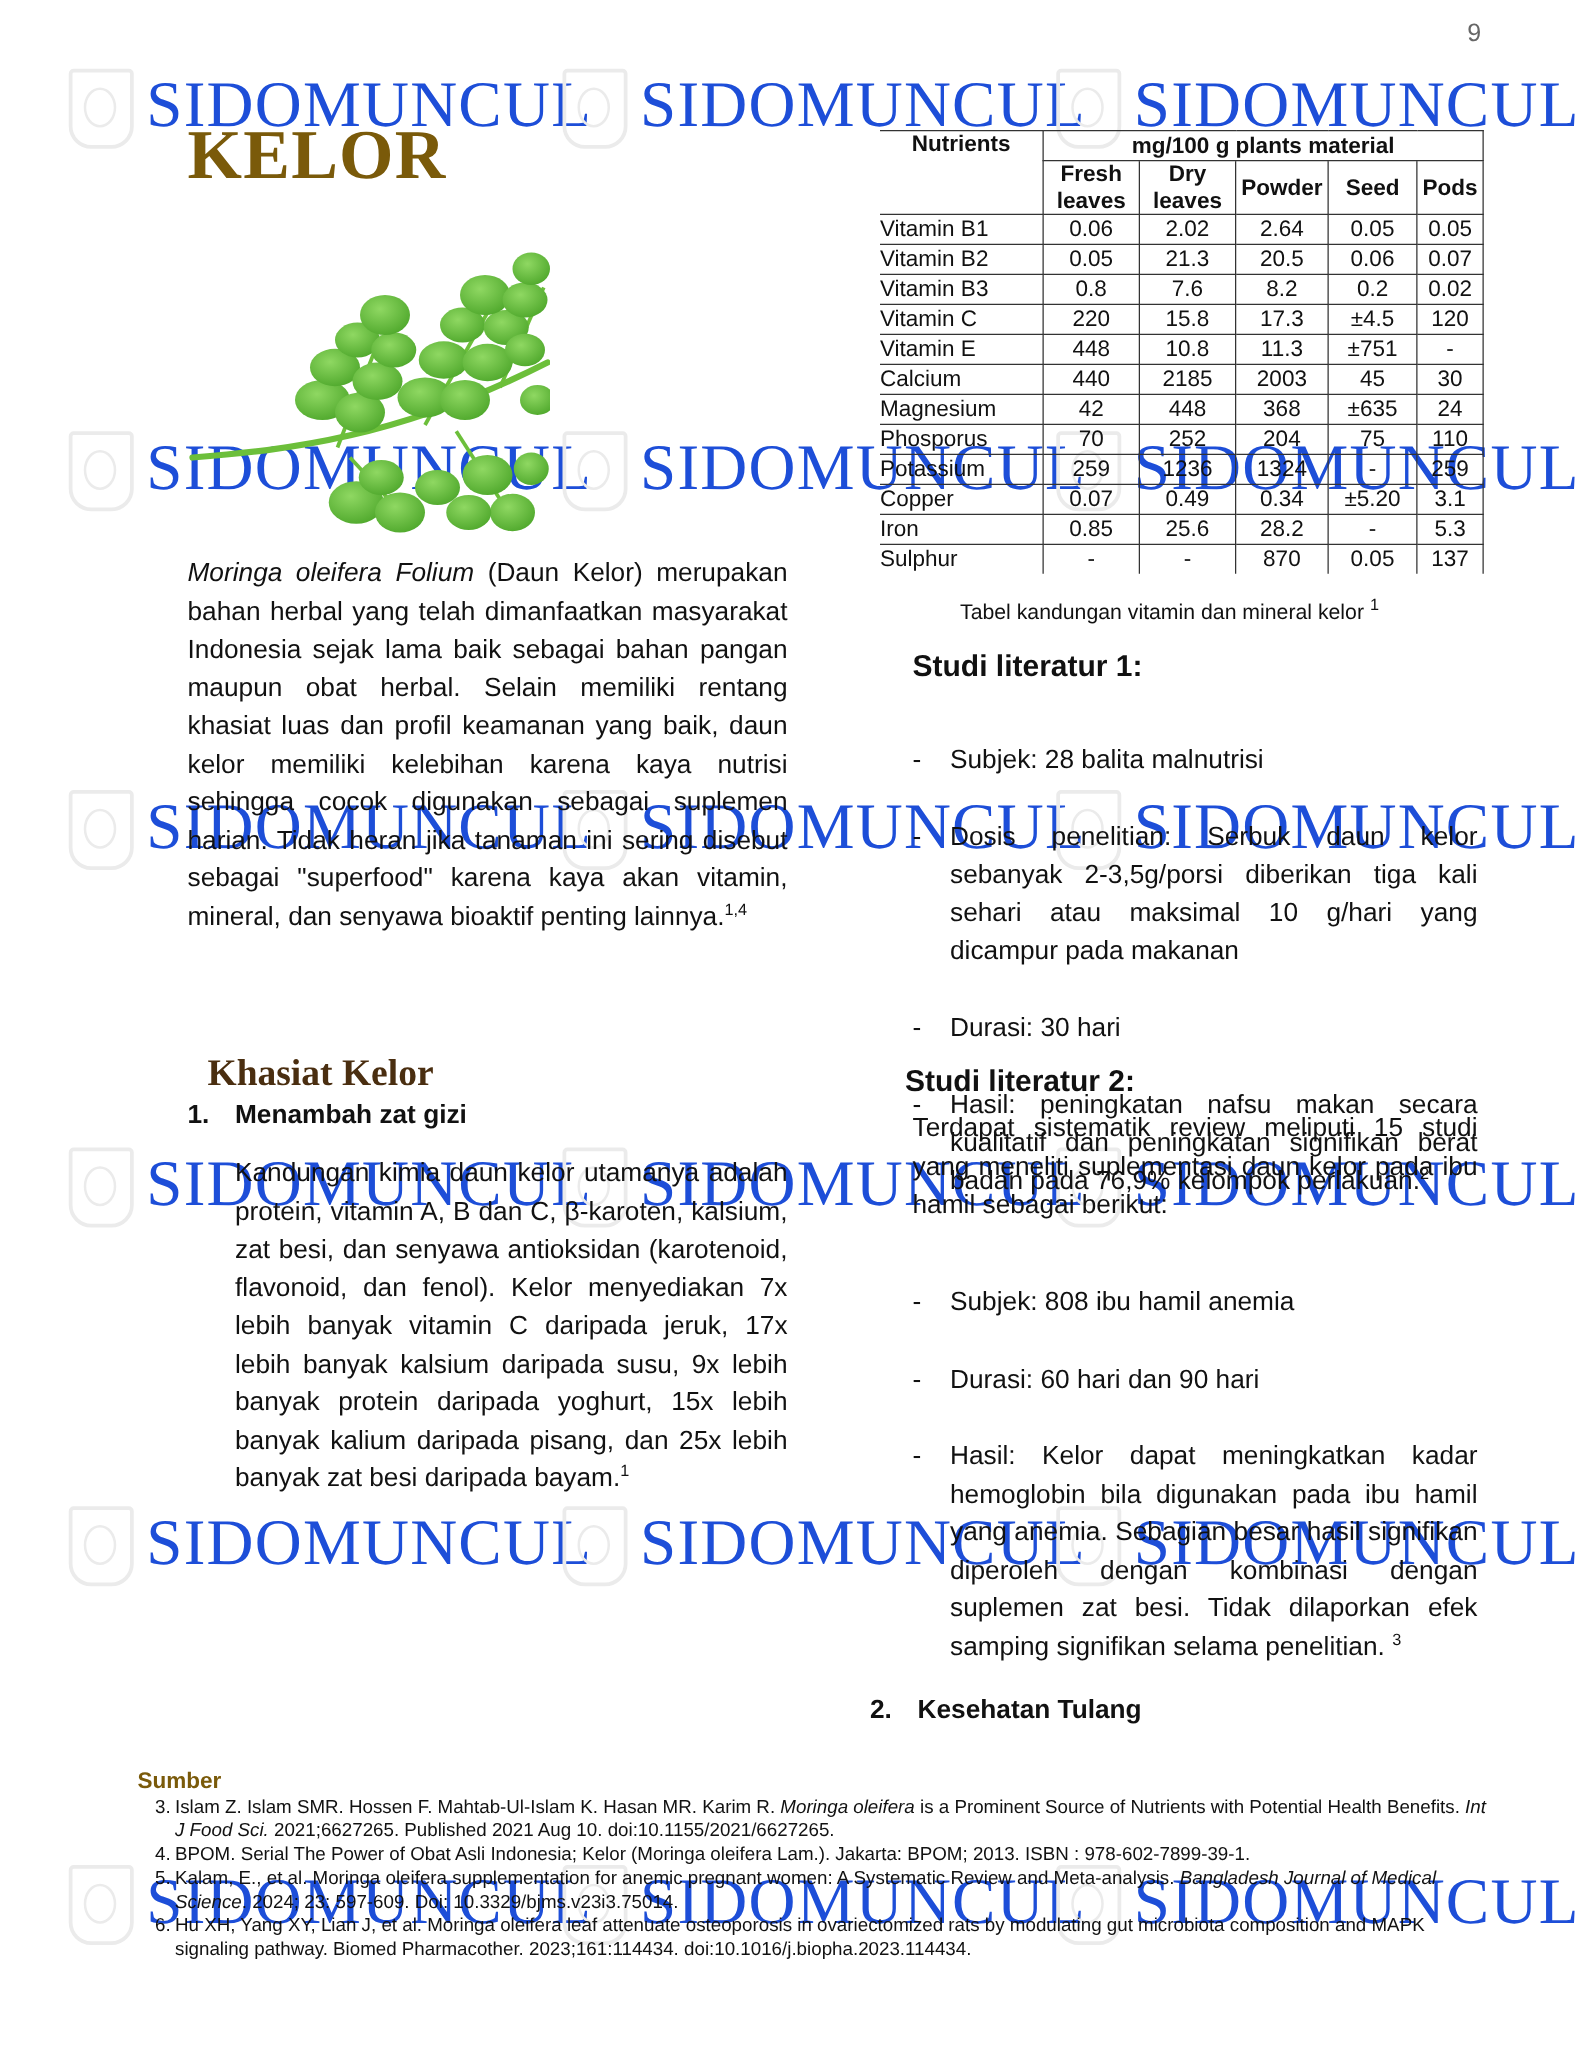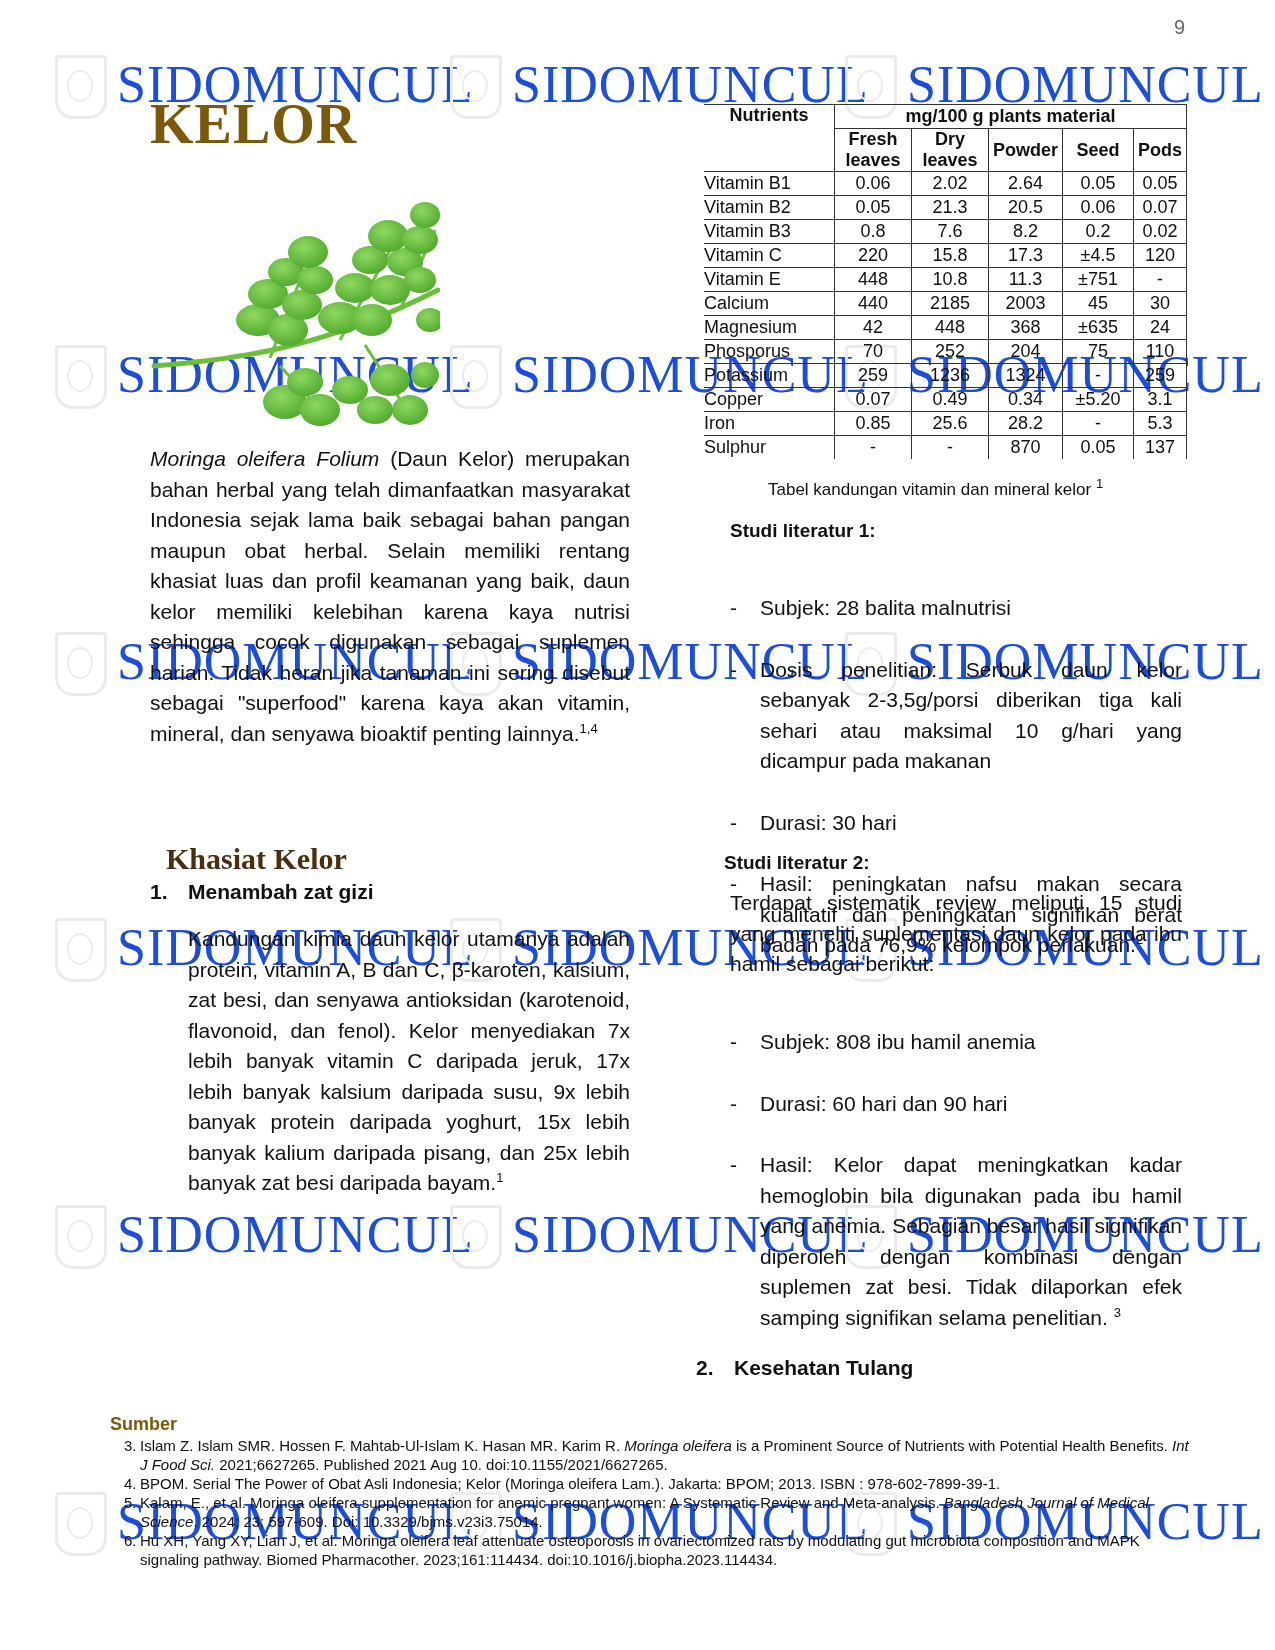--- a/index.html
+++ b/index.html
@@ -18,21 +18,21 @@
   .item-h .num { display:inline-block; width:38px; }
   .item1-body { position:absolute; left:188px; top:924px; width:442px; font-size:21px; line-height:30.5px; text-align:justify; z-index:2; }
   table.nutri { position:absolute; left:704px; top:104px; border-collapse:collapse; font-size:18px; z-index:2; background:transparent; }
   table.nutri th, table.nutri td { border:1.5px solid #333; padding:0 4px; height:23px; }
   table.nutri th { font-weight:bold; text-align:center; }
   table.nutri td { text-align:center; }
   table.nutri td.name { text-align:left; padding-left:0; border-left:none; width:122px; }
   table.nutri th.nut { border-left:none; width:122px; vertical-align:top; }
   table.nutri tr:last-child td { border-bottom:none; }
   .caption { position:absolute; left:768px; top:480px; font-size:17px; z-index:2; }
-  .studi-h { position:absolute; font-weight:bold; font-size:19px; z-index:2; }
+  .studi-h { position:absolute; font-weight:bold; font-size:24px; z-index:2; }
   .dash-list { position:absolute; left:730px; width:452px; font-size:21px; line-height:30.5px; z-index:2; margin:0; padding:0; list-style:none; }
   .dash-list li { position:relative; padding-left:30px; text-align:justify;margin-top:31px; }
   .dash-list li::before { content:"-"; position:absolute; left:0; }
   .studi2-intro { position:absolute; left:730px; top:888px; width:452px; font-size:21px; line-height:30.5px; text-align:justify; z-index:2; }
   .sumber-h { position:absolute; left:110px; top:1414px; font-weight:bold; font-size:18px; color:#7a5a0a; z-index:2; }
   .refs { position:absolute; left:110px; top:1436px; width:1080px; font-size:15px; line-height:19px; z-index:2; margin:0; padding:0; list-style:none; }
   .refs li { position:relative; padding-left:30px; }
   .refs li .rn { position:absolute; left:14px; }
   .refs i { font-style:italic; }
 </style>

